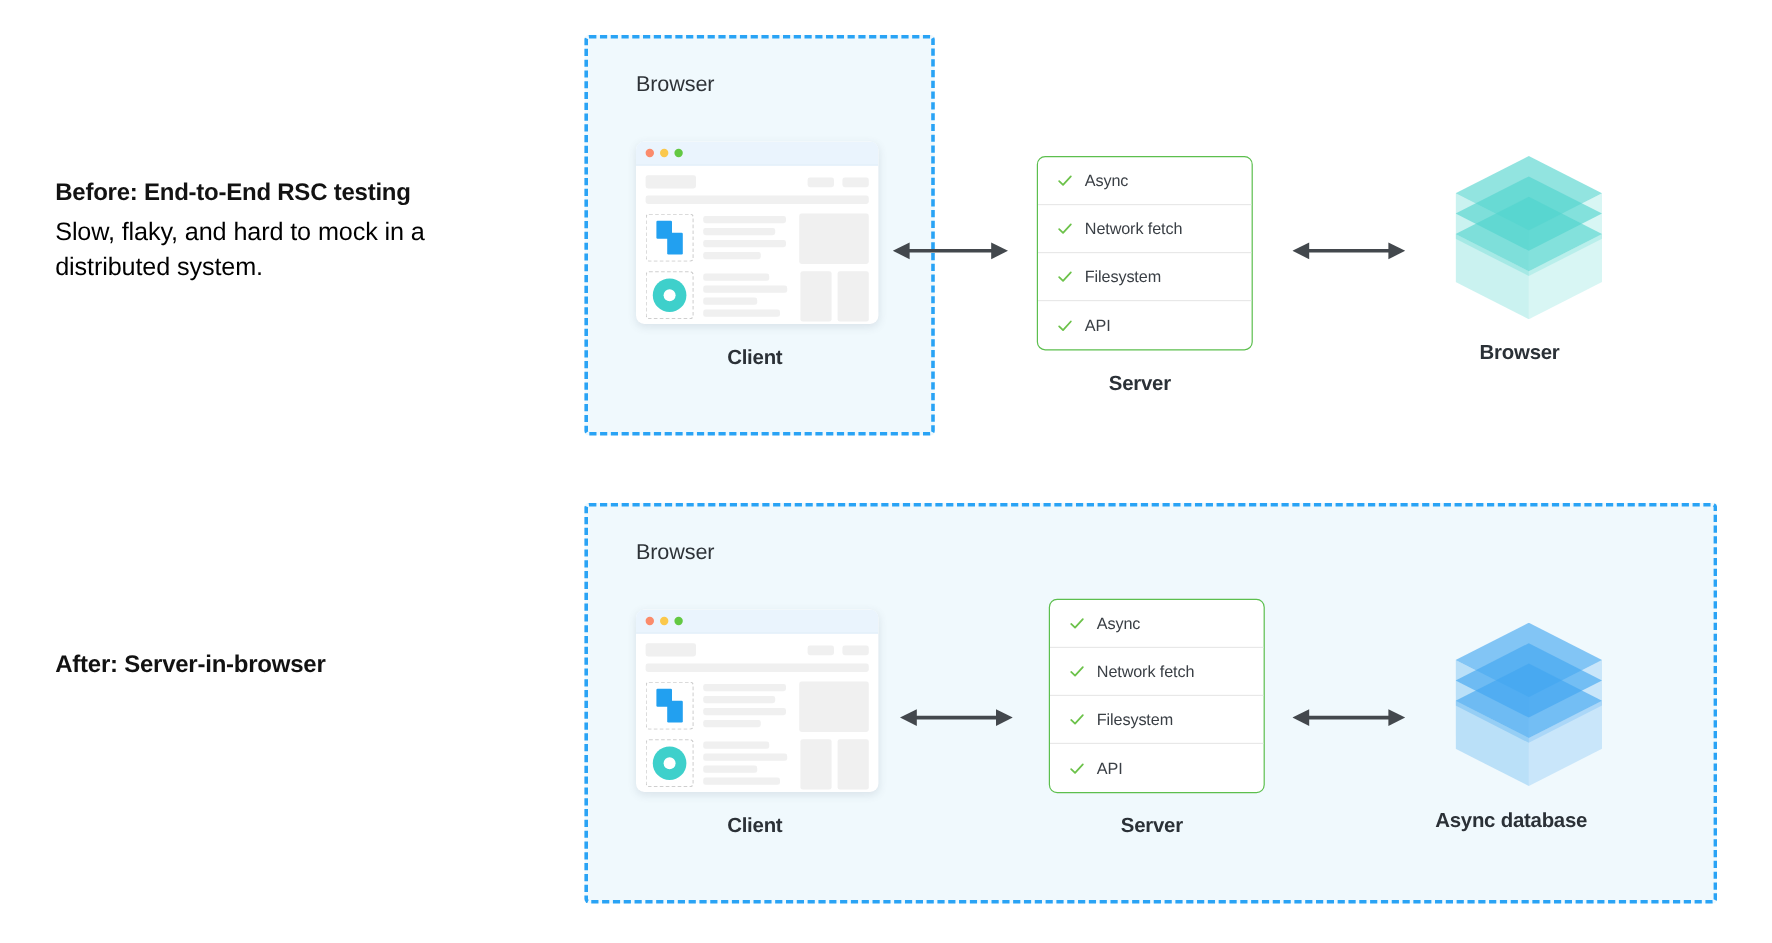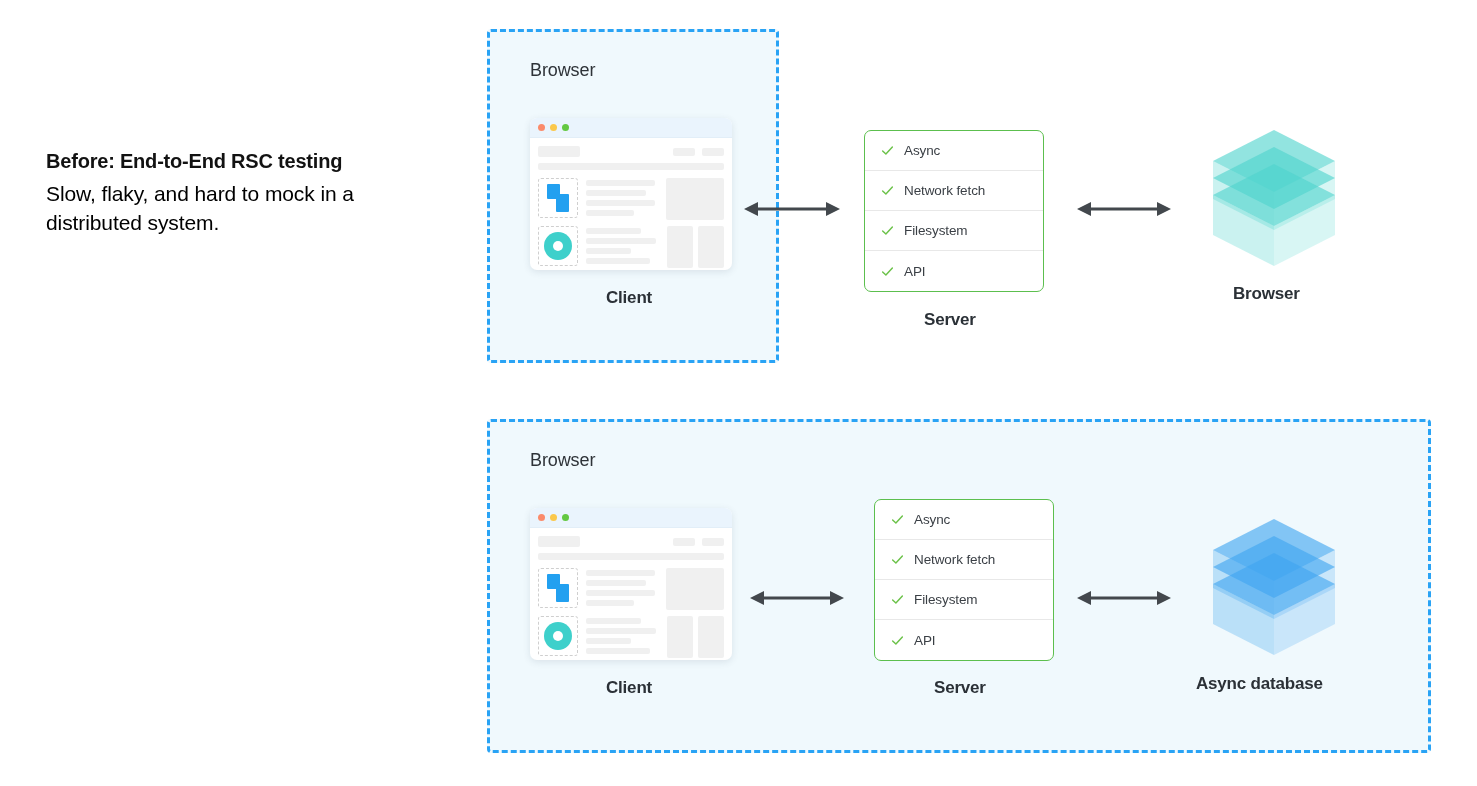--- a/index.html
+++ b/index.html
@@ -126,20 +126,21 @@
 <body>
 
 <div class="stage">
 
   <div class="caption" id="caption-before">
     <div class="ttl">Before: End-to-End RSC testing</div>
     <div class="sub">Slow, flaky, and hard to mock in a distributed system.</div>
   </div>
 
   <div class="caption" id="caption-after">
+    <div class="ttl">After: Server-in-browser</div>
   </div>
 
   <div class="panel" id="panel-top">
     <div class="panel-label">Browser</div>
   </div>
 
   <div class="browser-card" style="left:530px; top:118px;">
     <div class="bc-titlebar">
       <span class="dot red"></span>
       <span class="dot yellow"></span>

